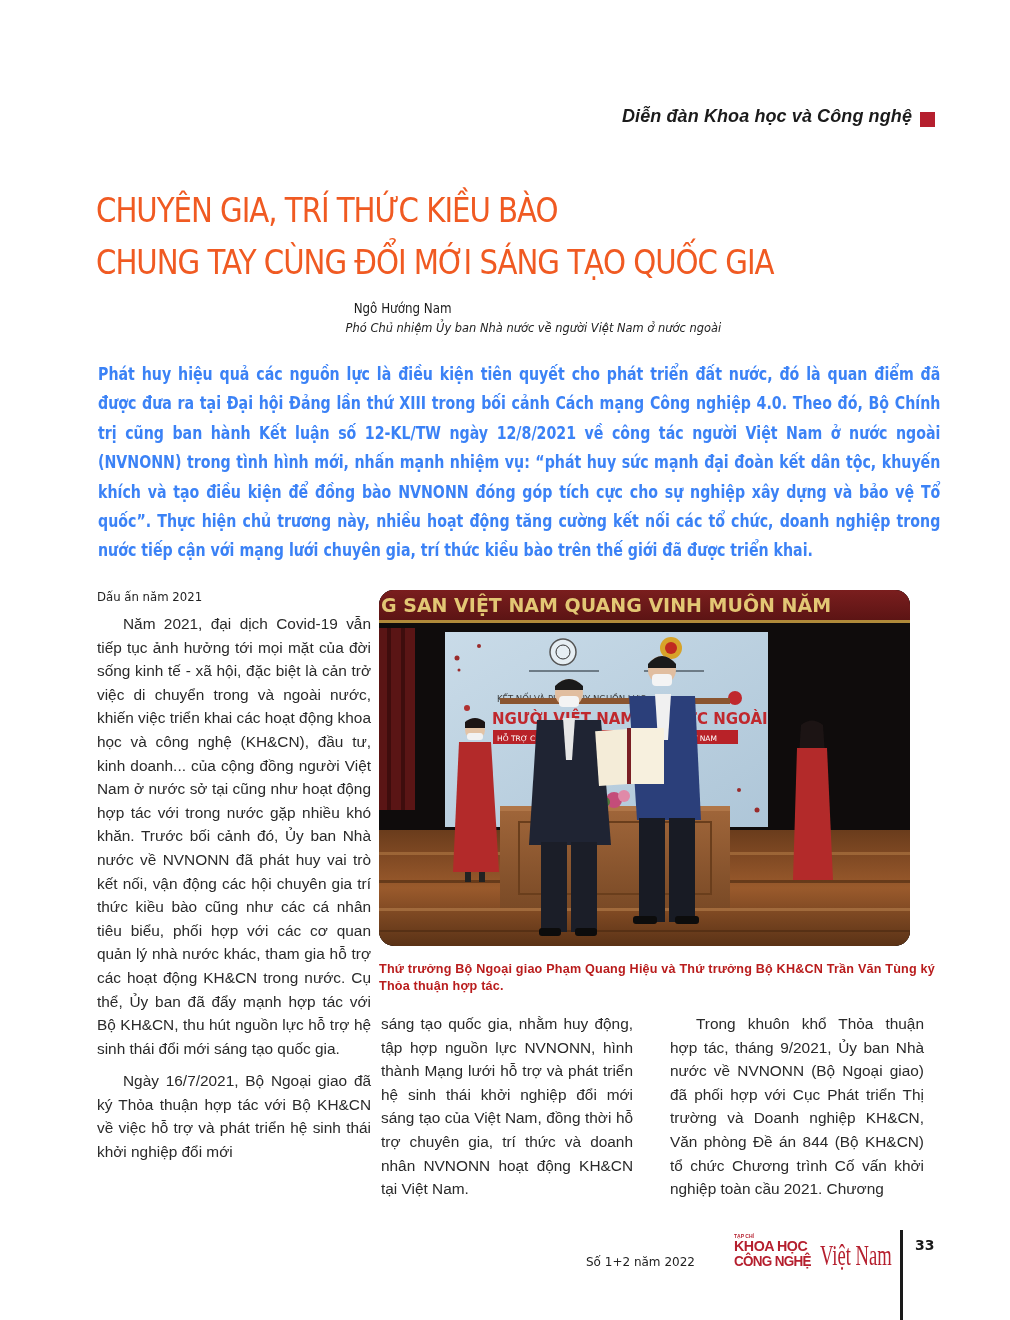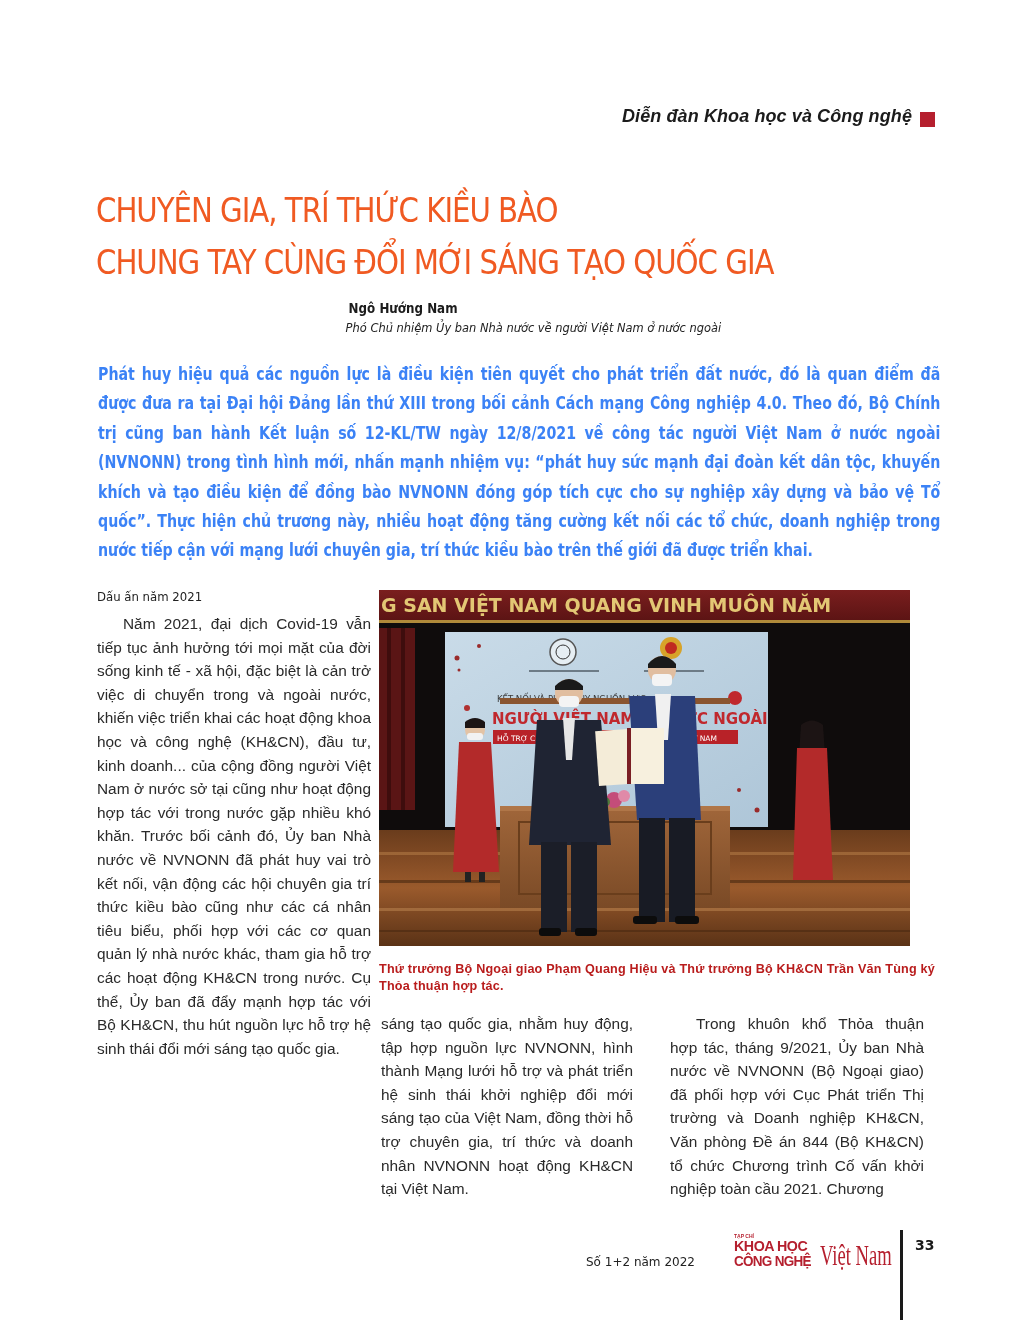--- a/index.html
+++ b/index.html
@@ -14,21 +14,21 @@
 
   
   .title { left: 96px; top: 184px; width: 820px; color: #f05a22;
            font-family: "DejaVu Sans", sans-serif; font-size: 34px; line-height: 52px;
            letter-spacing: -1.2px; transform: scaleX(0.86); transform-origin: left top;
            font-weight: normal; }
   .title div { white-space: nowrap; }
 
   
   .author { left: 0; width: 806px; top: 300px; text-align: center;
-            font-family: "DejaVu Sans", sans-serif; font-weight: bold; font-size: 14px; }
+            font-family: "DejaVu Sans", sans-serif; font-weight: normal; font-size: 14px; }
   .author span { display: inline-block; transform: scaleX(0.85); }
   .author-role { left: 0; width: 1010px; top: 320px; text-align: center;
                  font-family: "DejaVu Sans", sans-serif; font-style: italic; font-size: 13px; color: #222; padding-left: 28px; }
   .author-role span { display: inline-block; transform: scaleX(0.88); }
 
   
   .lead { left: 98px; top: 360px; width: 842px; font-family: "DejaVu Sans", sans-serif;
           font-weight: bold; font-size: 17px; line-height: 29.4px; text-align: justify;
           color: #3b82f6; }
   .lead-inner { width: 1010px; transform: scaleX(0.834); transform-origin: left top; text-align: justify; }
@@ -38,21 +38,21 @@
   .col p { margin: 0; text-indent: 26px; }
   .col1 { left: 97px; top: 612px; width: 274px; }
   .col2 { left: 381px; top: 1012px; width: 252px; }
   .col3 { left: 658px; top: 1012px; width: 254px; margin-left: 12px; }
   .subhead { left: 97px; top: 589px; font-family: "DejaVu Sans", sans-serif; font-weight: normal;
              font-size: 13px; color: #222; }
   .subhead span { display: inline-block; transform: scaleX(0.9); transform-origin: left; }
   .col1 p + p { margin-top: 9px; }
 
   
-  .photo { left: 379px; top: 590px; width: 531px; height: 356px; overflow: hidden; background: #2a1a12; }
+  .photo { left: 379px; top: 590px; width: 531px; height: 356px; overflow: hidden; background: #2a1a12; border-radius: 15px; }
   .caption { left: 379px; top: 961px; width: 560px; font-weight: bold; font-size: 12.6px; line-height: 17px;
              color: #b91c1c; letter-spacing: 0.2px; }
 
   
   .issue { left: 586px; top: 1255px; font-family: "DejaVu Sans", sans-serif; font-size: 12px; color: #222; text-align: right; }
   .logo { left: 734px; top: 1233px; width: 160px; height: 48px; }
   .logo-small { position: absolute; left: 0; top: 0; font-size: 5px; font-weight: bold; color: #b51f2e; }
   .logo-top { position: absolute; left: 0; top: 5px; font-size: 15px; font-weight: bold; color: #b51f2e;
               letter-spacing: -0.5px; transform: scaleX(0.95); transform-origin: left; line-height: 16px; }
   .logo-bot { position: absolute; left: 0; top: 20px; font-size: 15px; font-weight: bold; color: #b51f2e;
@@ -85,20 +85,21 @@
 <div class="abs lead">
   <div class="lead-inner">Phát huy hiệu quả các nguồn lực là điều kiện tiên quyết cho phát triển đất nước, đó là quan điểm đã được đưa ra tại Đại hội Đảng lần thứ XIII trong bối cảnh Cách mạng Công nghiệp 4.0. Theo đó, Bộ Chính trị cũng ban hành Kết luận số 12-KL/TW ngày 12/8/2021 về công tác người Việt Nam ở nước ngoài (NVNONN) trong tình hình mới, nhấn mạnh nhiệm vụ: “phát huy sức mạnh đại đoàn kết dân tộc, khuyến khích và tạo điều kiện để đồng bào NVNONN đóng góp tích cực cho sự nghiệp xây dựng và bảo vệ Tổ quốc”. Thực hiện chủ trương này, nhiều hoạt động tăng cường kết nối các tổ chức, doanh nghiệp trong nước tiếp cận với mạng lưới chuyên gia, trí thức kiều bào trên thế giới đã được triển khai.</div>
 </div>
 
 <div class="abs subhead">
   <span>Dấu ấn năm 2021</span>
 </div>
 
 <div class="abs col col1">
   <p>Năm 2021, đại dịch Covid-19 vẫn tiếp tục ảnh hưởng tới mọi mặt của đời sống kinh tế - xã hội, đặc biệt là cản trở việc di chuyển trong và ngoài nước, khiến việc triển khai các hoạt động khoa học và công nghệ (KH&amp;CN), đầu tư, kinh doanh... của cộng đồng người Việt Nam ở nước sở tại cũng như hoạt động hợp tác với trong nước gặp nhiều khó khăn. Trước bối cảnh đó, Ủy ban Nhà nước về NVNONN đã phát huy vai trò kết nối, vận động các hội chuyên gia trí thức kiều bào cũng như các cá nhân tiêu biểu, phối hợp với các cơ quan quản lý nhà nước khác, tham gia hỗ trợ các hoạt động KH&amp;CN trong nước. Cụ thể, Ủy ban đã đẩy mạnh hợp tác với Bộ KH&amp;CN, thu hút nguồn lực hỗ trợ hệ sinh thái đổi mới sáng tạo quốc gia.</p>
+  <p>Ngày 16/7/2021, Bộ Ngoại giao đã ký Thỏa thuận hợp tác với Bộ KH&amp;CN về việc hỗ trợ và phát triển hệ sinh thái khởi nghiệp đổi mới</p>
 </div>
 
 <div class="abs photo">
   <svg width="531" height="356" viewBox="0 0 531 356">
     <defs>
       <linearGradient id="floor" x1="0" y1="0" x2="0" y2="1">
         <stop offset="0" stop-color="#6a3c1c"></stop>
         <stop offset="0.5" stop-color="#9a5a2c"></stop>
         <stop offset="1" stop-color="#5a3216"></stop>
       </linearGradient>

